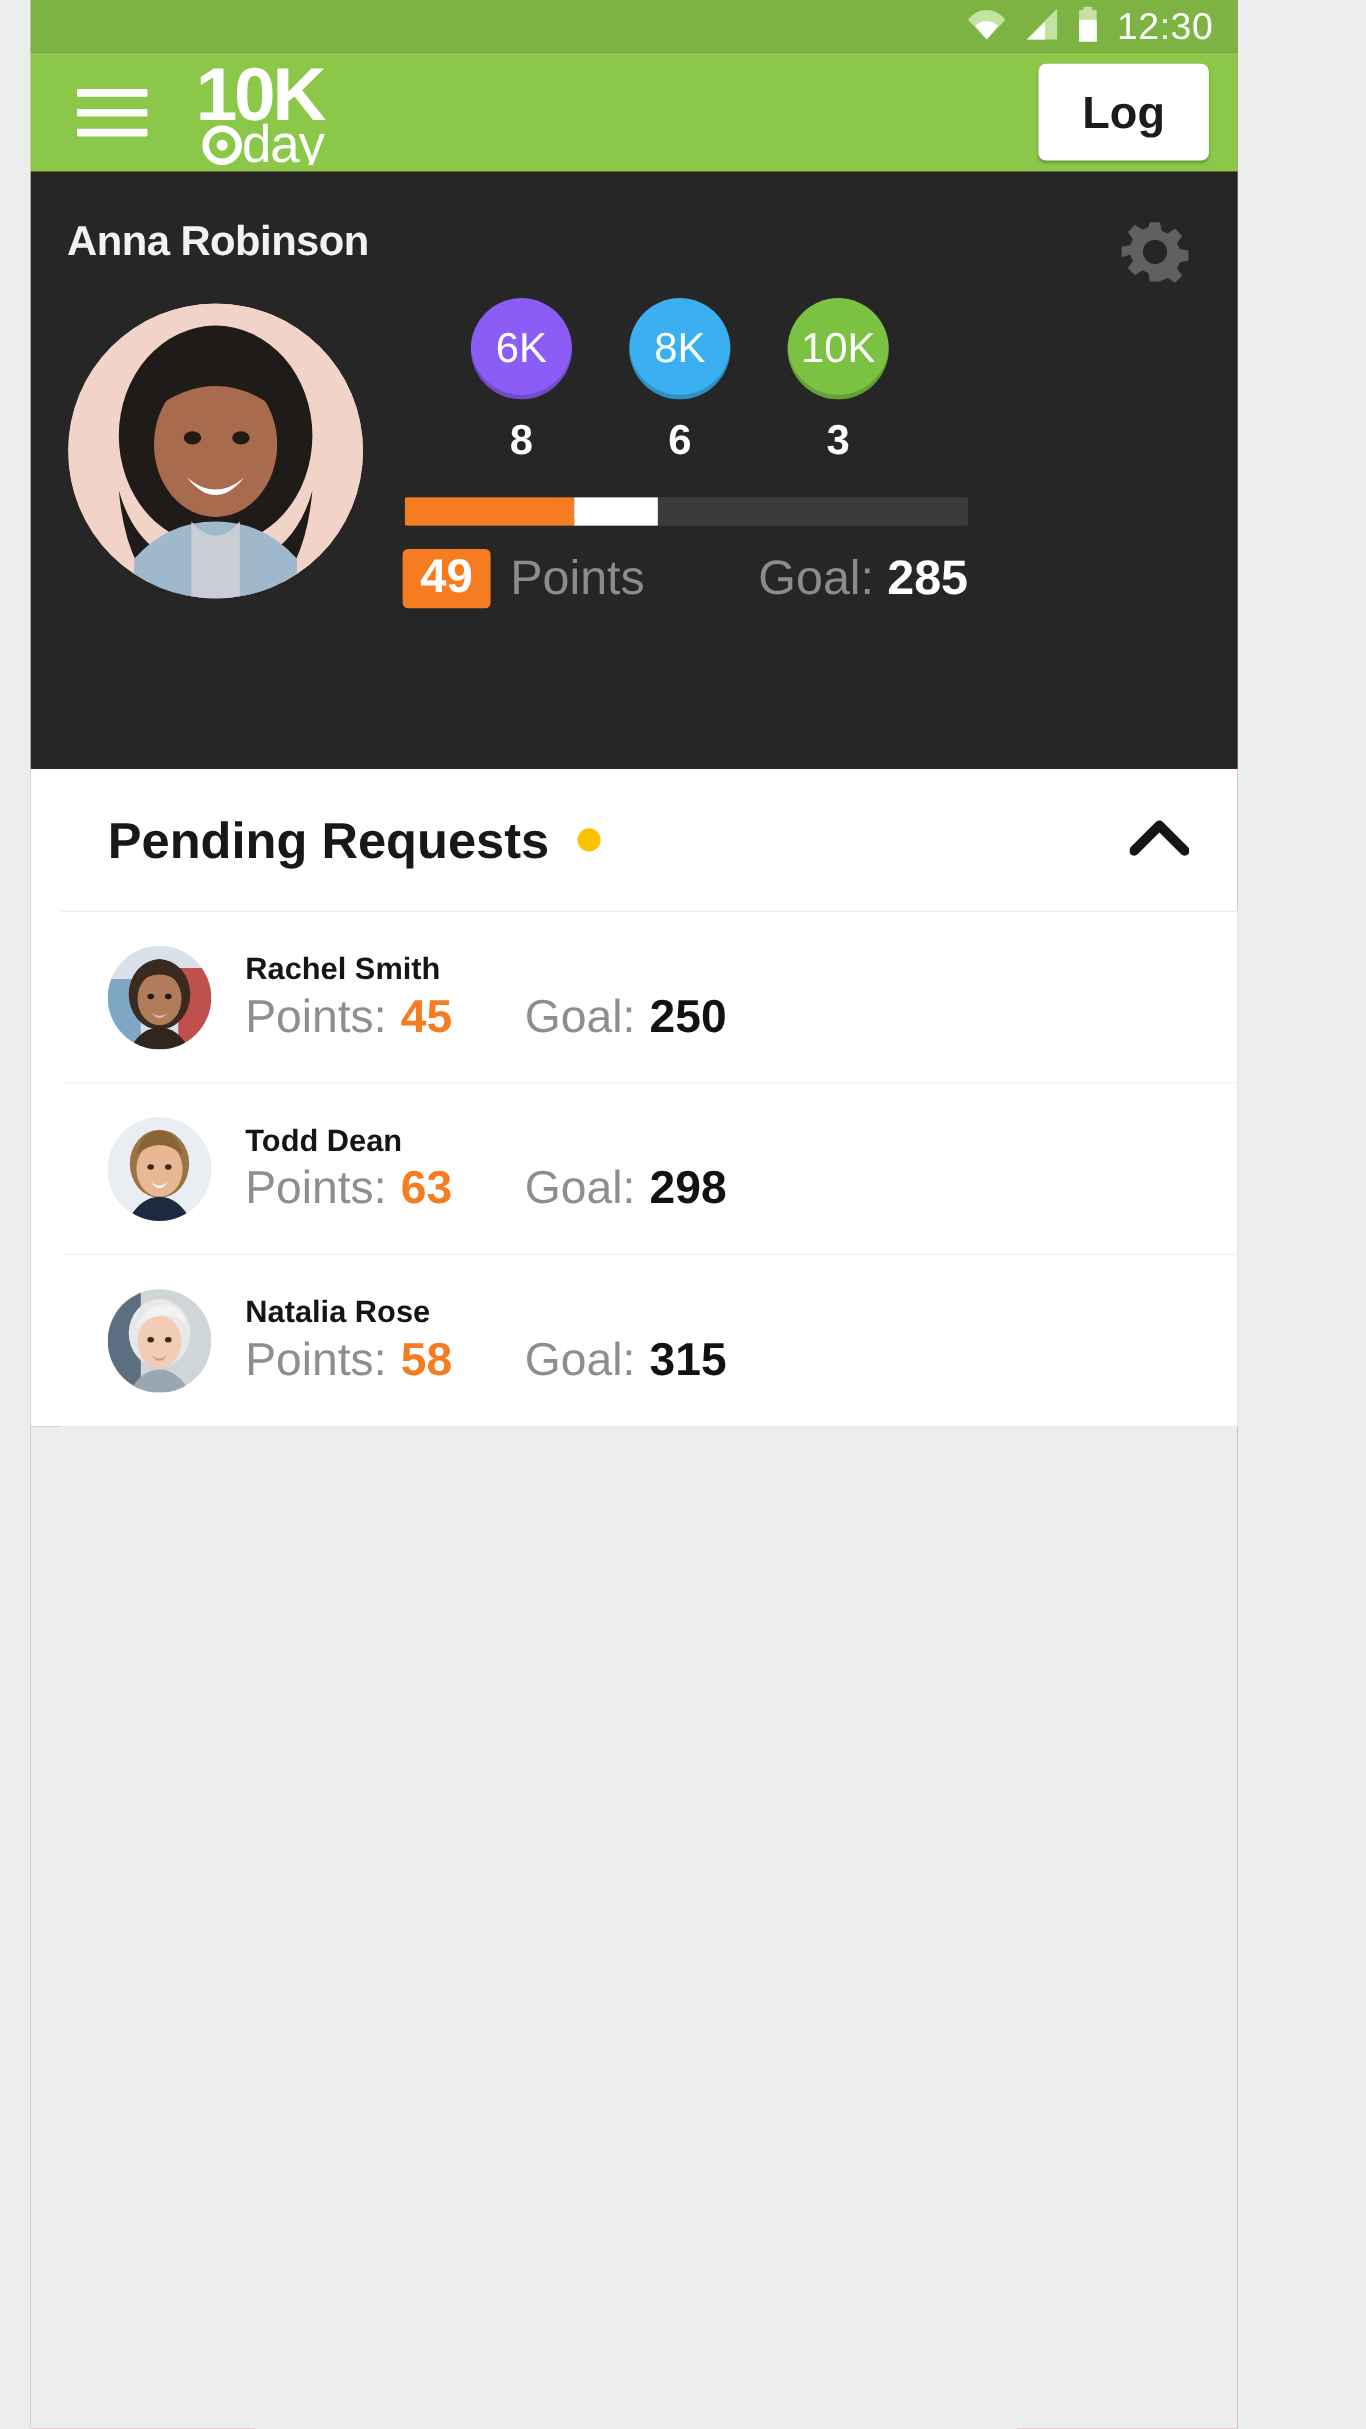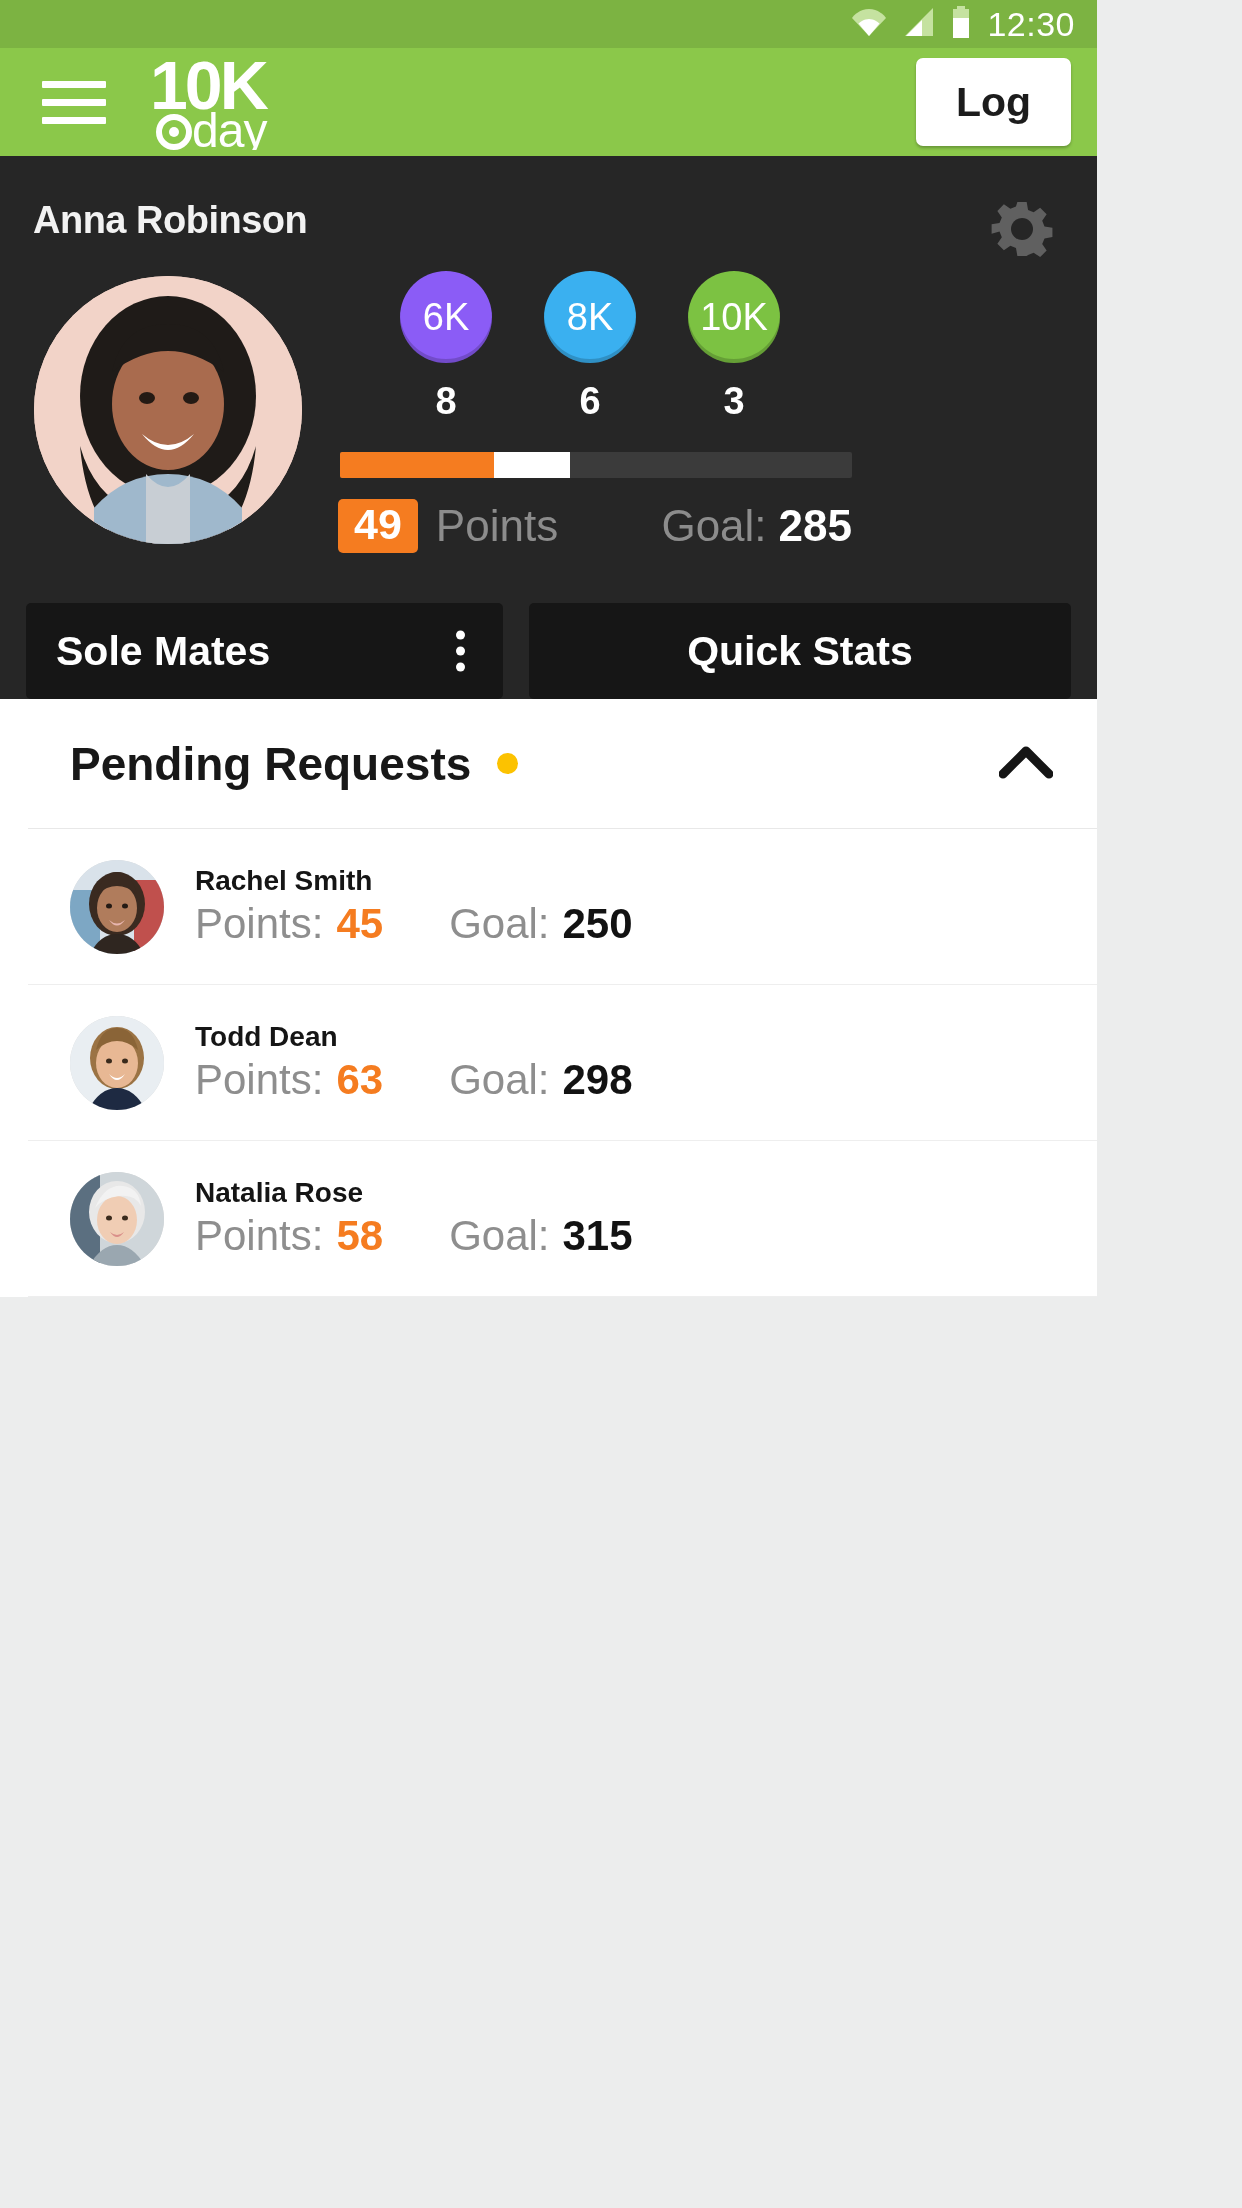--- a/index.html
+++ b/index.html
@@ -2,21 +2,21 @@
 <html><head>
 <meta charset="utf-8">
 <style>
   * { margin:0; padding:0; box-sizing:border-box; }
   html, body {
     width:1242px; height:2208px;
     background:#eceded;
     font-family:"Liberation Sans", sans-serif;
     overflow:hidden;
   }
-  .phone { width:1097px; height:2208px; position:relative; background:#b91c1c; }
+  .phone { width:1097px; height:2208px; position:relative; background:#b91c1c;margin-left:28px; }
 
   
   .statusbar{
     height:48px; background:#7cb342;
     display:flex; align-items:center; justify-content:flex-end;
     padding-right:22px; gap:16px;
   }
   .sb-icon{ display:block; }
   .sb-time{
     color:#ffffff; font-size:34px; letter-spacing:0.5px;
@@ -237,31 +237,20 @@
       <div class="pts-left">
         <div class="pts-chip">49</div>
         <div class="pts-label">Points</div>
       </div>
       <div style="display:flex;align-items:baseline;">
         <span class="goal-label">Goal:</span>
         <span class="goal-val">285</span>
       </div>
     </div>
 
-    <div class="btnrow">
-      <div class="dbtn sole">
-        <span>Sole Mates</span>
-        <span class="kebab">
-            <i></i>
-            <i></i>
-            <i></i>
-          </span>
-      </div>
-      <div class="dbtn quick">Quick Stats</div>
-    </div>
   </div>
 
   <div class="pending">
     <div class="phead">
       <span class="ptitle">Pending Requests</span>
       <span class="pdot" style="background: rgb(252, 194, 0);"></span>
       <span class="chev">
         <svg width="54" height="34" viewBox="0 0 54 34">
           <path d="M4 29 L27 6 L50 29" stroke="#151515" stroke-width="9" fill="none" stroke-linecap="round" stroke-linejoin="round"></path>
         </svg>

